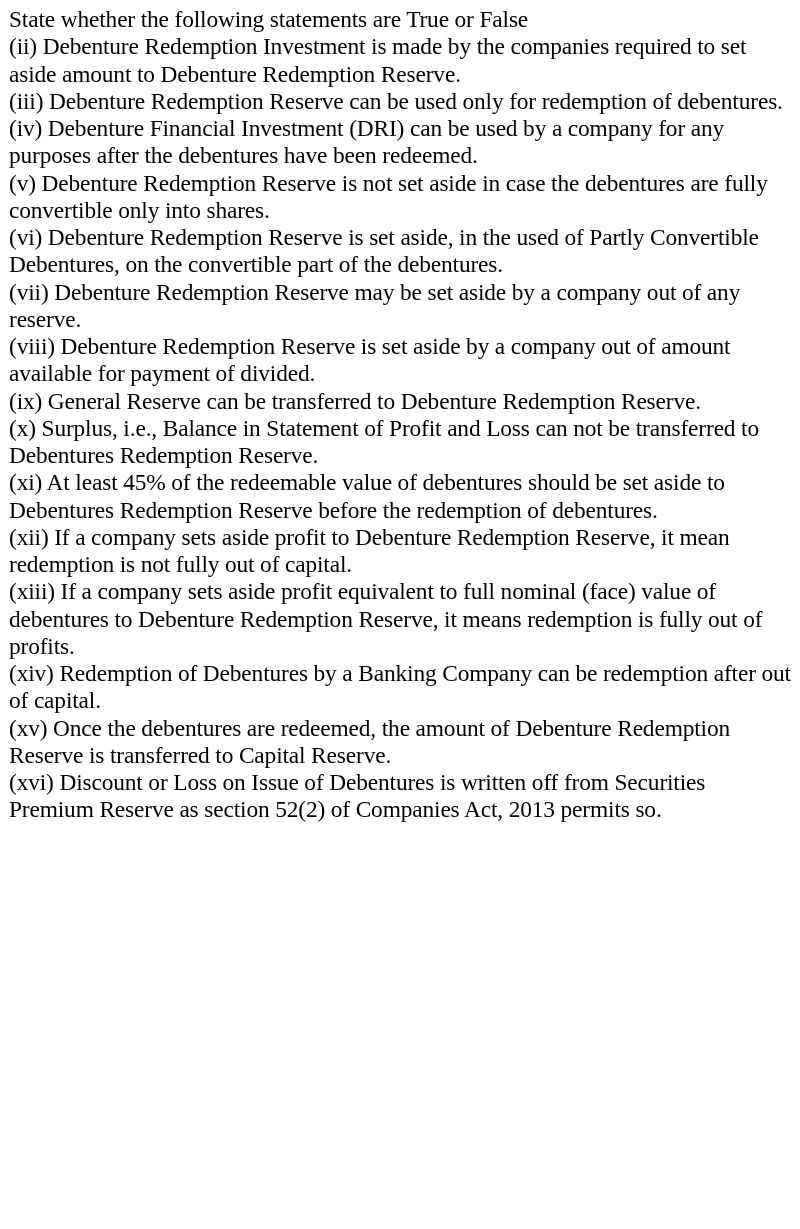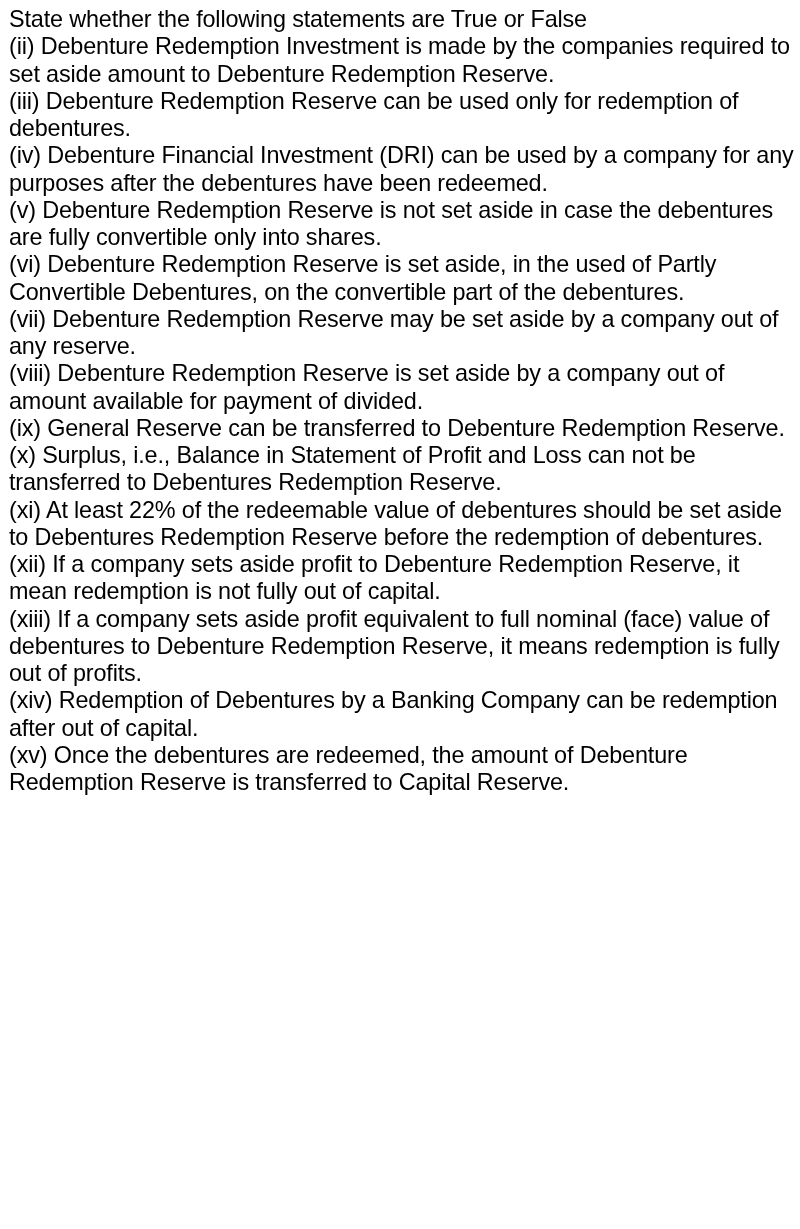--- a/index.html
+++ b/index.html
@@ -7,21 +7,21 @@
       padding: 0;
       background: #ffffff;
     }
     body {
       width: 800px;
       height: 1229px;
       overflow: hidden;
     }
     .doc {
       padding: 6px 6px 0 9px;
-      font-family: Liberation Sans, sans-serif;
+      font-family: Liberation Serif, serif;
       font-size: 23.4px;
       line-height: 27.25px;
       color: #000000;
       letter-spacing: -0.15px;
     }
     .line {
       display: block;
       margin: 0;
     }
   </style>
@@ -32,18 +32,19 @@
   <p class="line">State whether the following statements are True or False</p>
   <p class="line">(ii) Debenture Redemption Investment is made by the companies required to set aside amount to Debenture Redemption Reserve.</p>
   <p class="line">(iii) Debenture Redemption Reserve can be used only for redemption of debentures.</p>
   <p class="line">(iv) Debenture Financial Investment (DRI) can be used by a company for any purposes after the debentures have been redeemed.</p>
   <p class="line">(v) Debenture Redemption Reserve is not set aside in case the debentures are fully convertible only into shares.</p>
   <p class="line">(vi) Debenture Redemption Reserve is set aside, in the used of Partly Convertible Debentures, on the convertible part of the debentures.</p>
   <p class="line">(vii) Debenture Redemption Reserve may be set aside by a company out of any reserve.</p>
   <p class="line">(viii) Debenture Redemption Reserve is set aside by a company out of amount available for payment of divided.</p>
   <p class="line">(ix) General Reserve can be transferred to Debenture Redemption Reserve.</p>
   <p class="line">(x) Surplus, i.e., Balance in Statement of Profit and Loss can not be transferred to Debentures Redemption Reserve.</p>
-  <p class="line">(xi) At least 22% of the redeemable value of debentures should be set aside to Debentures Redemption Reserve before the redemption of debentures.</p>
+  <p class="line">(xi) At least 45% of the redeemable value of debentures should be set aside to Debentures Redemption Reserve before the redemption of debentures.</p>
   <p class="line">(xii) If a company sets aside profit to Debenture Redemption Reserve, it mean redemption is not fully out of capital.</p>
   <p class="line">(xiii) If a company sets aside profit equivalent to full nominal (face) value of debentures to Debenture Redemption Reserve, it means redemption is fully out of profits.</p>
   <p class="line">(xiv) Redemption of Debentures by a Banking Company can be redemption after out of capital.</p>
   <p class="line">(xv) Once the debentures are redeemed, the amount of Debenture Redemption Reserve is transferred to Capital Reserve.</p>
+  <p class="line">(xvi) Discount or Loss on Issue of Debentures is written off from Securities Premium Reserve as section 52(2) of Companies Act, 2013 permits so.</p>
 </div>
 
 </body></html>

